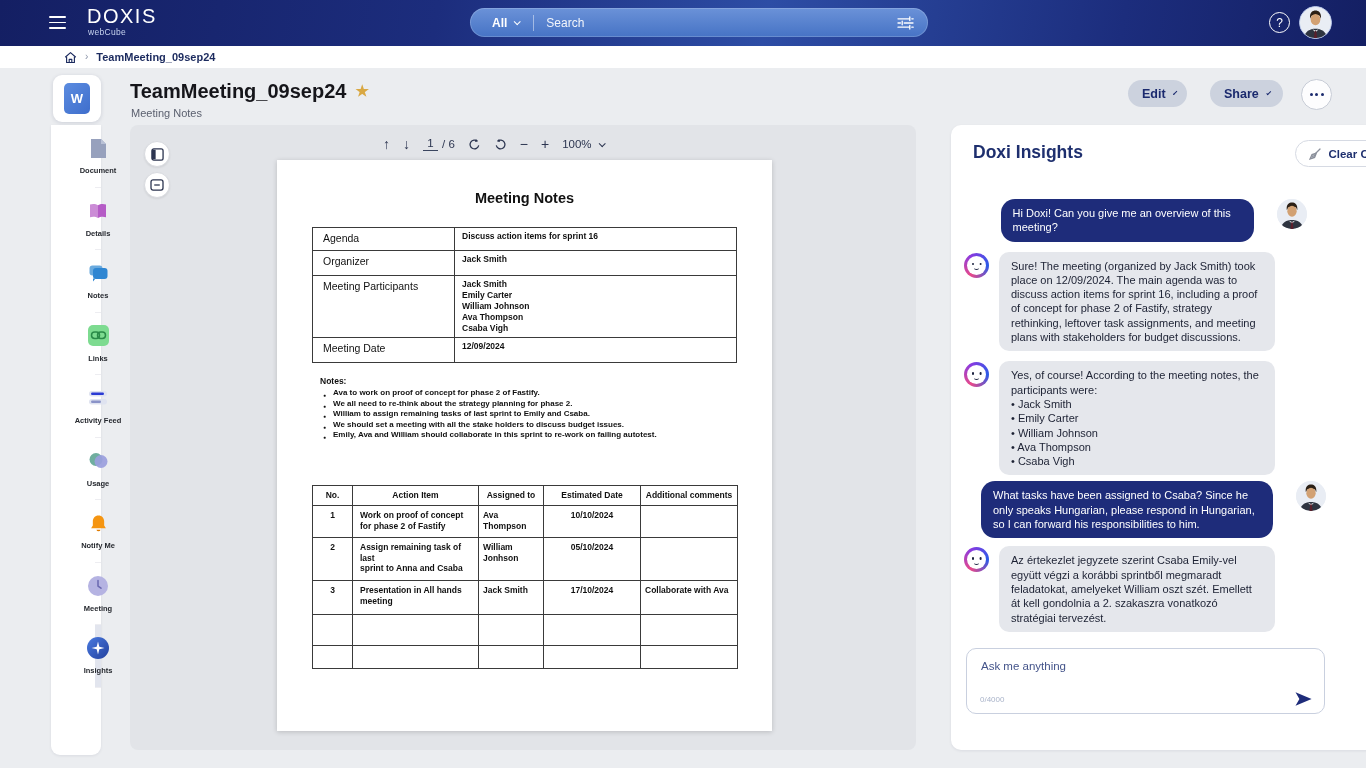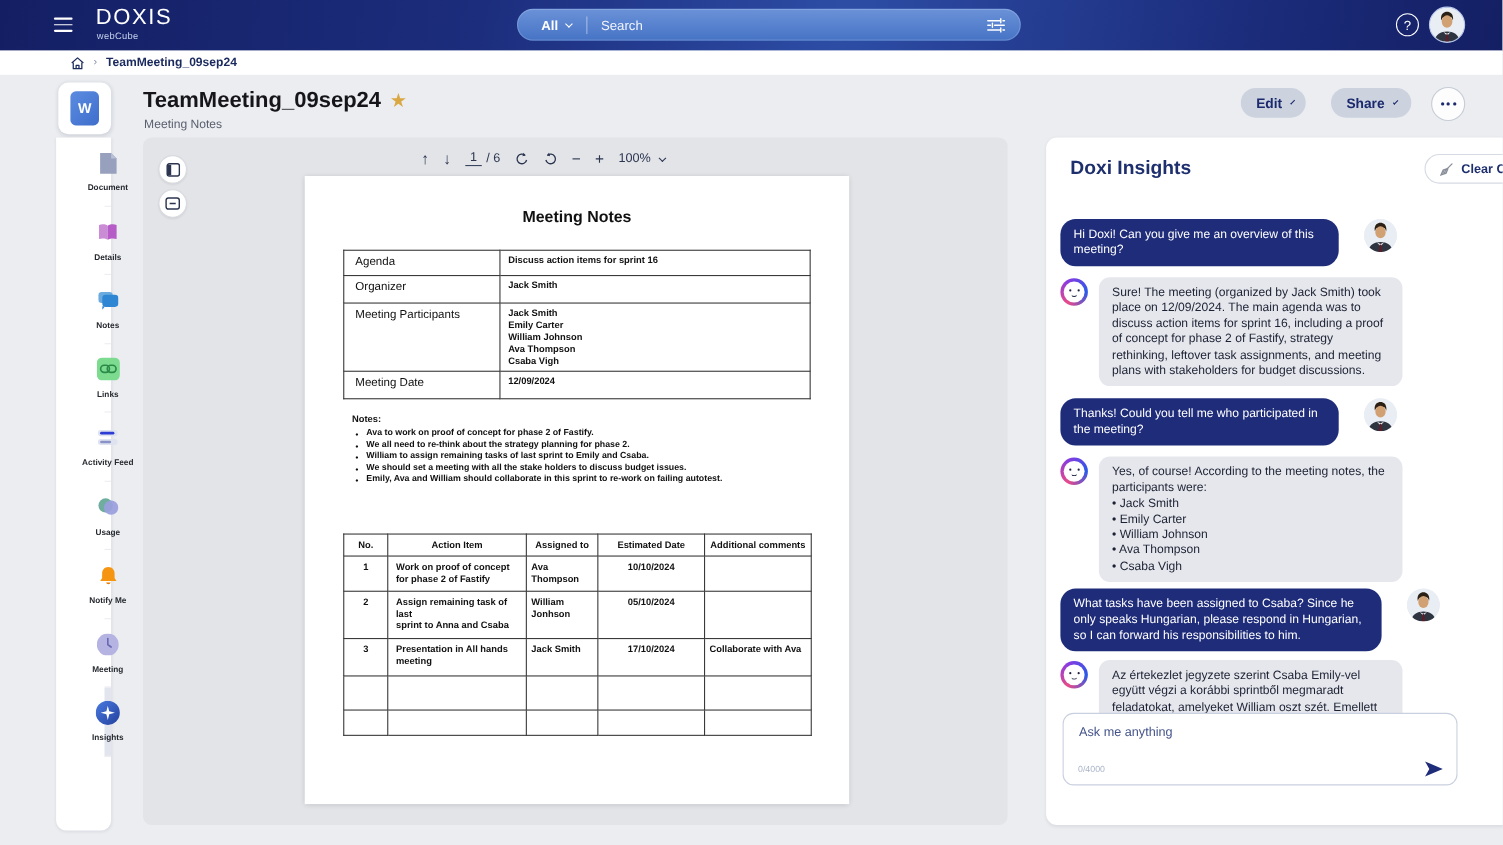--- a/index.html
+++ b/index.html
@@ -81,21 +81,21 @@
   .action-table td{font-weight:600;padding-top:4px;white-space:pre-line;}
   .at-no{text-align:center;} .at-item{padding-left:7px;} .at-who{padding-left:4px;} .at-date{text-align:center;} .at-cmt{padding-left:4px;}
   .ar1{height:32px;} .ar2{height:43px;} .ar3{height:34px;} .ar4{height:31px;} .ar5{height:23px;}
   
   .insights{position:absolute;left:951px;top:125px;width:479px;height:625px;background:#fff;border-radius:10px;box-shadow:0 1px 3px rgba(20,30,70,.08);}
   .ins-title{position:absolute;left:22px;top:17px;font-size:17.5px;font-weight:600;color:#1e2f6e;}
   .clear-chat{position:absolute;right:30px;top:15px;height:27px;border:1px solid #d6dae3;border-radius:14px;background:#fff;
     display:flex;align-items:center;gap:7px;padding:0 13px;font-size:11.5px;font-weight:600;color:#1e2f6e;cursor:pointer;font-family:inherit;}
   .chat{position:absolute;left:13px;top:62px;width:379px;display:flex;flex-direction:column;}
   .msg{display:flex;align-items:flex-start;}
-  .msg.user{justify-content:flex-start;gap:23px;}
+  .msg.user{justify-content:center;gap:23px;}
   .msg.bot{gap:10px;}
   .bubble{font-size:11px;line-height:14.3px;padding:7px 12px;border-radius:14px;white-space:pre-line;}
   .user .bubble{background:#1e2c7a;color:#fff;max-width:253px;}
   .user .bubble.wide{max-width:292px;}
   .bot .bubble{background:#e5e7ec;color:#1c2133;max-width:276px;border-top-left-radius:4px;border-radius:10px;}
   .chat-avatar{width:30px;height:30px;border-radius:50%;overflow:hidden;background:#e9edf4;flex:none;}
   .chat-avatar svg{width:100%;height:100%;}
   .bot-avatar{width:25px;height:25px;border-radius:50%;background:conic-gradient(from 210deg,#e84a8a,#8a3ae0,#2a5ae8,#e84a8a);display:grid;place-items:center;flex:none;margin-top:1px;}
   .bot-face{width:19px;height:19px;border-radius:50%;background:#fff;position:relative;}
   .bot-face::before{content:"";position:absolute;left:4.5px;top:7px;width:2.4px;height:2.4px;border-radius:50%;background:#1d2340;box-shadow:7.6px 0 0 #1d2340;}
@@ -443,33 +443,20 @@
       </div>
     </div>
 
     <div class="msg bot m2">
       <div class="bot-avatar">
           <div class="bot-face"></div>
         </div>
       <div class="bubble">Sure! The meeting (organized by Jack Smith) took place on 12/09/2024. The main agenda was to discuss action items for sprint 16, including a proof of concept for phase 2 of Fastify, strategy rethinking, leftover task assignments, and meeting plans with stakeholders for budget discussions.</div>
     </div>
 
-    <div class="msg user m3">
-      <div class="bubble">Thanks! Could you tell me who participated in the meeting?</div>
-      <div class="chat-avatar">
-        <svg viewBox="0 0 32 32">
-            <circle cx="16" cy="16" r="16" fill="#e9edf4"></circle>
-            <path d="M10.3 10c0-4.2 2.6-6.3 5.7-6.3s5.7 2.1 5.7 6.3c0 .9-.1 1.6-.3 2.1-.3-2.1-1.1-3.2-2.2-3.6-1.7 1-5.1 1.2-6.6.4-.9.6-1.6 1.7-1.9 3.2-.2-.5-.4-1.2-.4-2.1z" fill="#2b2016"></path>
-            <ellipse cx="16" cy="13" rx="5" ry="5.8" fill="#d2a173"></ellipse>
-            <path d="M4 32c1-7 6.2-9.6 12-9.6S27 25 28 32z" fill="#2e3440"></path>
-            <path d="M12.6 22.8 16 26.4l3.4-3.6L16 24.4z" fill="#fff"></path>
-            <path d="M15.2 24.8h1.6l.9 7.2h-3.4z" fill="#5a1f2b"></path>
-          </svg>
-      </div>
-    </div>
 
     <div class="msg bot m4">
       <div class="bot-avatar">
           <div class="bot-face"></div>
         </div>
       <div class="bubble">Yes, of course! According to the meeting notes, the participants were:
 • Jack Smith
 • Emily Carter
 • William Johnson
 • Ava Thompson

